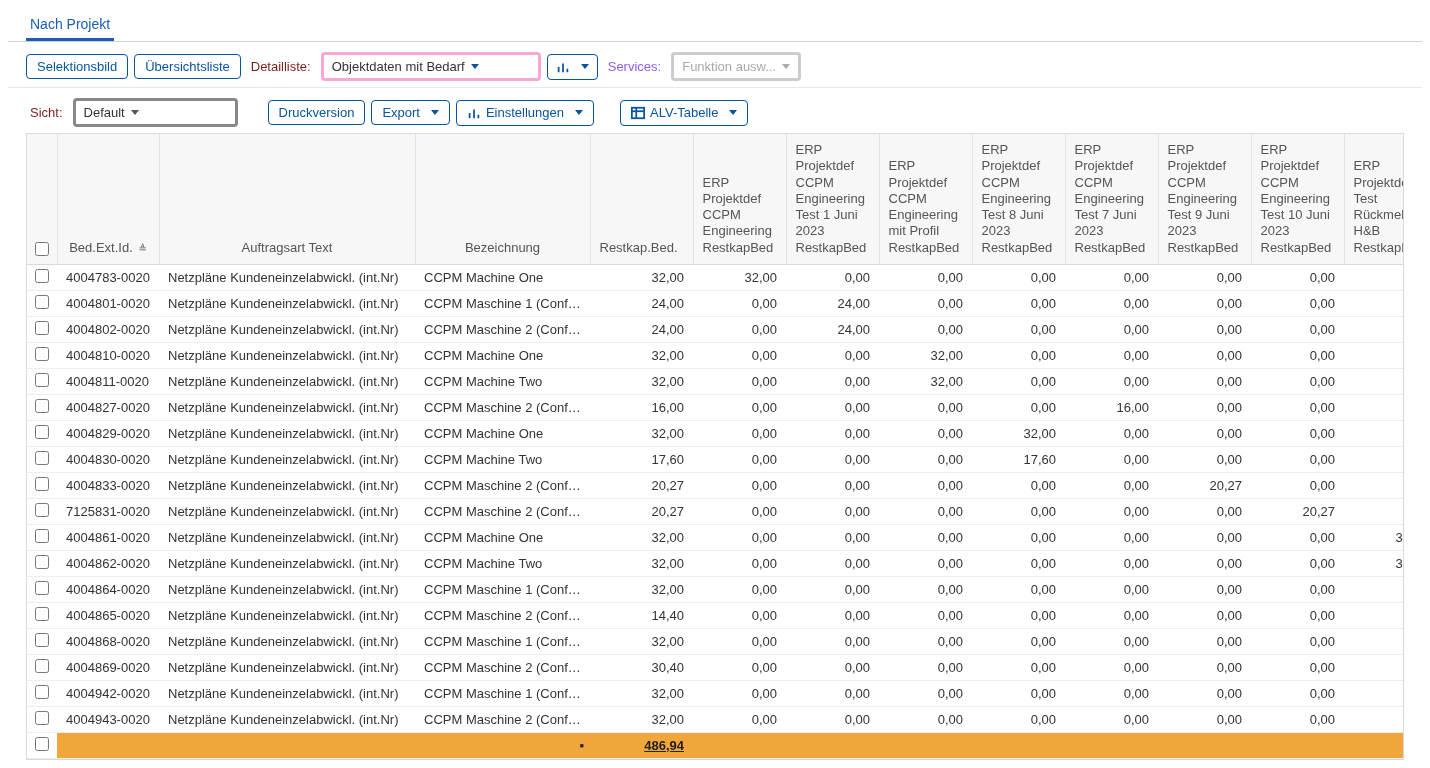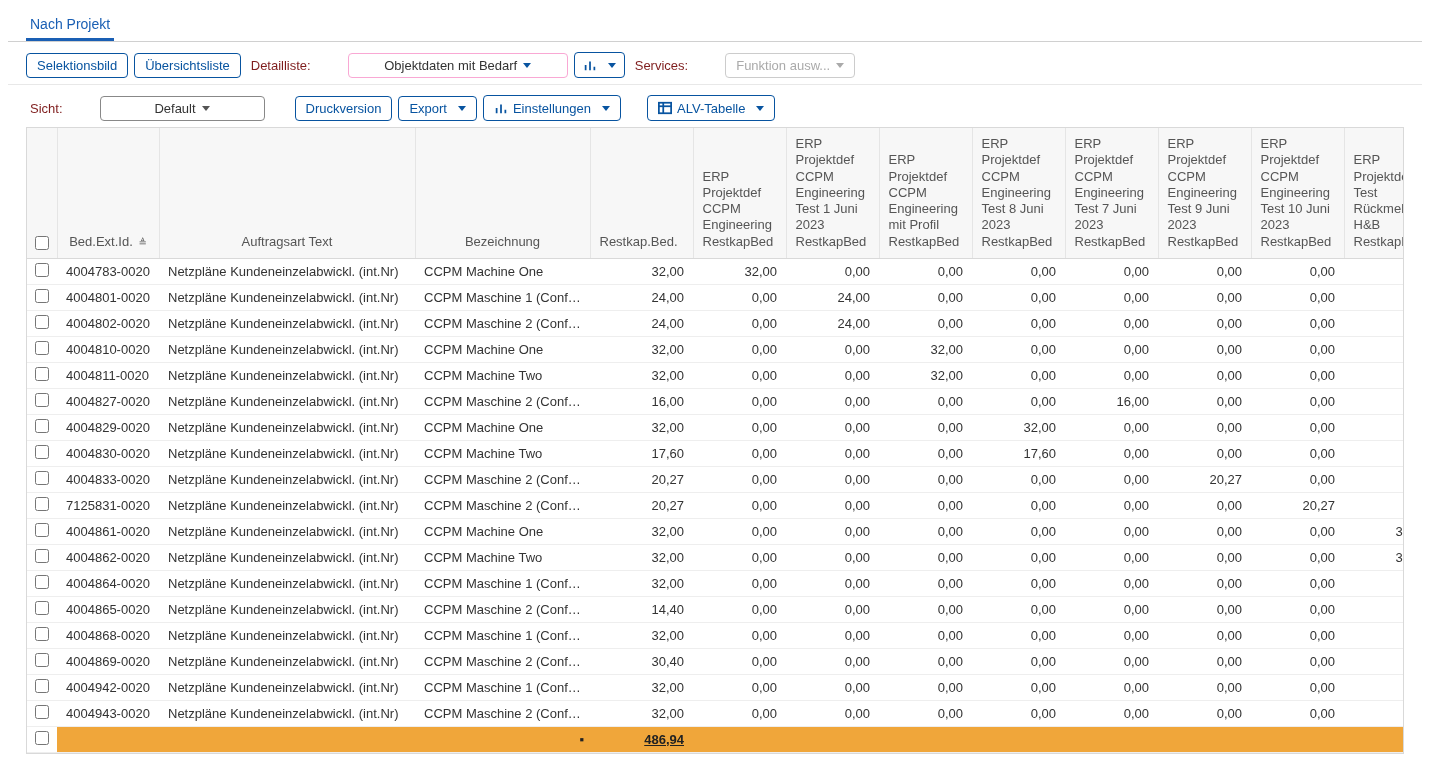--- a/index.html
+++ b/index.html
@@ -43,31 +43,30 @@
     font-size: 13px;
     cursor: pointer;
     display: inline-flex;
     align-items: center;
     gap: 5px;
     line-height: 1;
   }
   .btn.icon-only { padding: 5px 8px; }
   .label-static { color: #7f1d1d; padding: 0 4px; font-size: 13px; }
   .select {
-    border: 1px solid #f9a8d4;
+    border: 3px solid #f9a8d4;
     border-radius: 4px;
     background: #fff;
     padding: 4px 8px;
     font-size: 13px;
     display: inline-flex;
     align-items: center;
-    justify-content: center;
+    justify-content: flex-start;
     cursor: pointer;
     color: #333;
-    margin-left: 27px;
   }
   .select .caret, .btn .caret {
     width: 0; height: 0;
     border-left: 4px solid transparent;
     border-right: 4px solid transparent;
     border-top: 5px solid #0854a0;
     margin-left: 6px;
   }
   .select.placeholder { color: #aaa; border-color: #ccc; }
   .select.placeholder .caret { border-top-color: #aaa; }
@@ -152,21 +151,21 @@
       <span class="caret"></span>
     </span>
     <button class="btn icon-only">
       <svg class="icon" viewBox="0 0 16 16">
         <line x1="3" y1="14" x2="3" y2="8"></line>
         <line x1="8" y1="14" x2="8" y2="4"></line>
         <line x1="13" y1="14" x2="13" y2="10"></line>
       </svg>
       <span class="caret"></span>
     </button>
-    <span class="label-static" style="color:#7f1d1d">Services:</span>
+    <span class="label-static" style="color:#8b5cf6">Services:</span>
     <span class="select placeholder" style="width:130px">
       <span>Funktion ausw...</span>
       <span class="caret"></span>
     </span>
   </div>
 
   <div class="toolbar-row" style="border-bottom:none; padding-bottom:2px;">
     <span class="label-static">Sicht:</span>
     <span class="select gray" style="width:165px">
       <span>Default</span>

